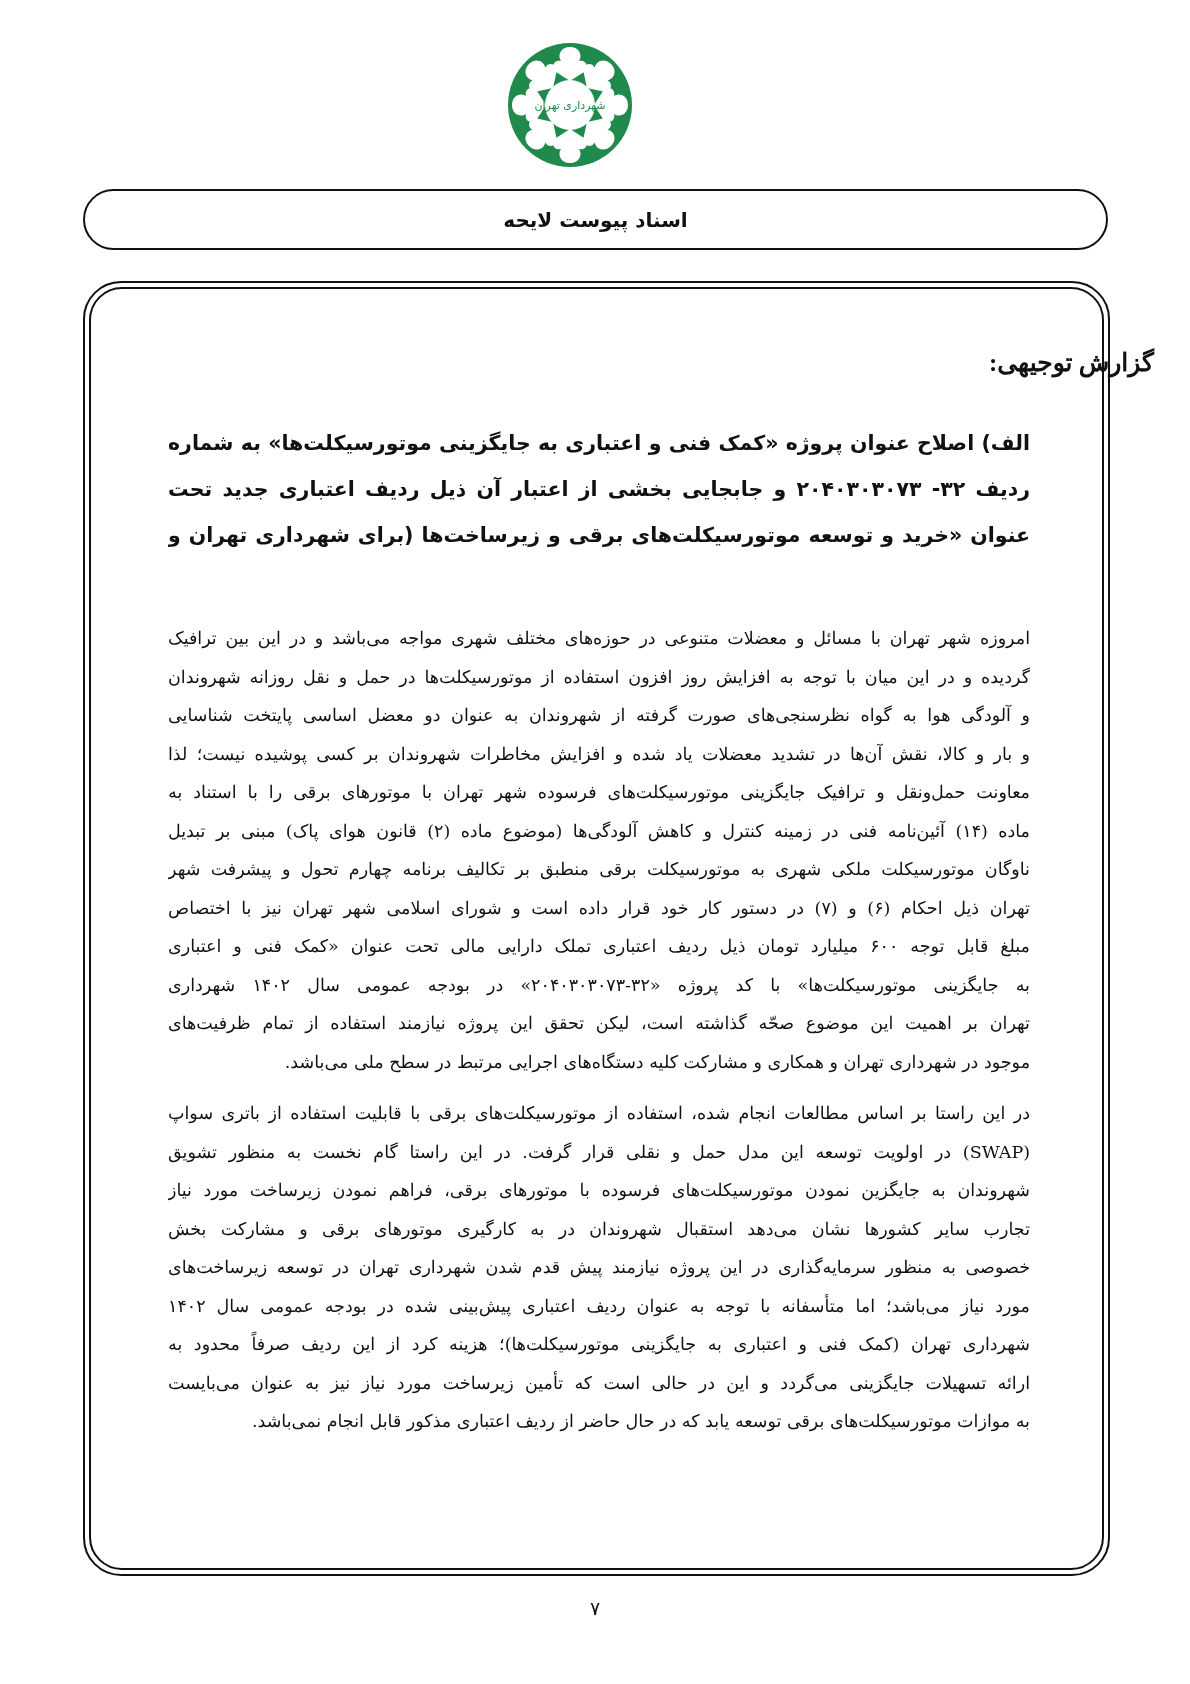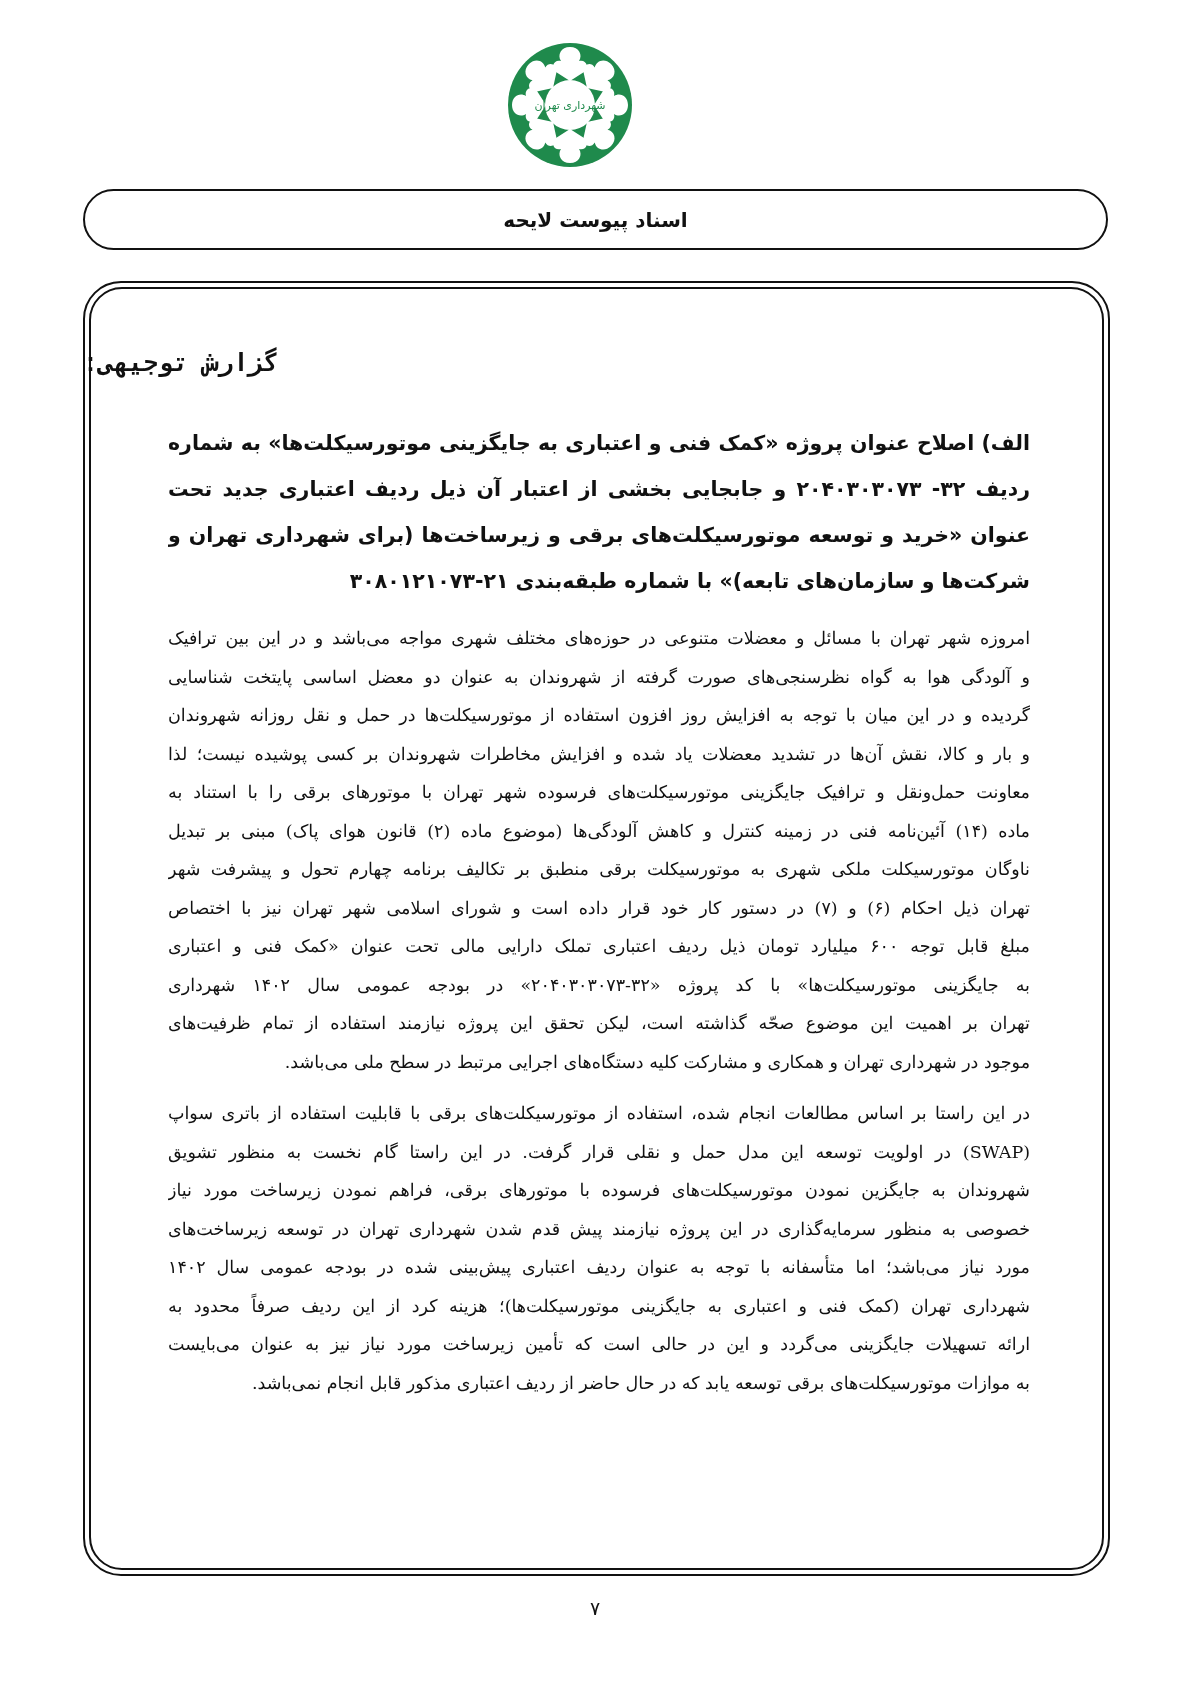--- a/index.html
+++ b/index.html
@@ -26,22 +26,22 @@
       position: absolute; left: 83px; top: 281px; width: 1027px; height: 1295px;
       border: 2px solid #111; border-radius: 38px; box-sizing: border-box;
     }
     .main-box::before {
       content: ""; position: absolute; left: 4px; top: 4px; right: 4px; bottom: 4px;
       border: 2px solid #111; border-radius: 33px;
     }
 
     .doc-title {
       position: absolute; left: 83px; width: 1027px; top: 348px;
-      text-align: left; direction: rtl;
-      font-family: Liberation Mono, monospace; font-weight: bold; font-size: 25px;
+      text-align: right; direction: rtl;
+      font-family: Liberation Serif, serif; font-weight: bold; font-size: 25px; padding-left: 44px;
     }
 
     .text-col {
       position: absolute; left: 168px; width: 862px; direction: rtl;
     }
     .line {
       display: block; white-space: nowrap; text-align: justify; text-align-last: justify;
       overflow: hidden;
     }
     .line.last { text-align-last: right; }
@@ -95,42 +95,42 @@
 </div>
 
 <div class="main-box"></div>
 
 <div class="doc-title">گزارش توجیهی:</div>
 
 <div class="text-col bold-block">
   <span class="line" style="white-space: nowrap;">الف) اصلاح  عنوان پروژه «کمک فنی و اعتباری به جایگزینی موتورسیکلت‌ها» به شماره</span>
   <span class="line" style="white-space: nowrap;">ردیف ۳۲- ۲۰۴۰۳۰۳۰۷۳ و جابجایی بخشی از اعتبار آن ذیل ردیف اعتباری جدید تحت</span>
   <span class="line" style="white-space: nowrap;">عنوان «خرید و توسعه موتورسیکلت‌های برقی و زیرساخت‌ها (برای شهرداری تهران و</span>
-  <span class="line last" style="white-space: nowrap;">شرکت‌ها و سازمان‌های تابعه)» با شماره طبقه‌بندی ۲۱-۳۰۸۰۱۲۱۰۷۳</span>
 </div>
 
 <div class="text-col para para1">
   <span class="line" style="white-space: nowrap;">امروزه شهر تهران با مسائل و معضلات متنوعی در حوزه‌های مختلف شهری مواجه می‌باشد و در این بین ترافیک</span>
+  <span class="line" style="white-space: nowrap;">گردیده و در این میان با توجه به افزایش روز افزون استفاده از موتورسیکلت‌ها در حمل و نقل روزانه شهروندان</span>
   <span class="line" style="white-space: nowrap;">و آلودگی هوا به گواه نظرسنجی‌های صورت گرفته از شهروندان به عنوان دو معضل اساسی پایتخت شناسایی</span>
-  <span class="line" style="white-space: nowrap;">گردیده و در این میان با توجه به افزایش روز افزون استفاده از موتورسیکلت‌ها در حمل و نقل روزانه شهروندان</span>
   <span class="line" style="white-space: nowrap;">و بار و کالا، نقش آن‌ها در تشدید معضلات یاد شده و افزایش مخاطرات شهروندان بر کسی پوشیده نیست؛ لذا</span>
   <span class="line" style="white-space: nowrap;">معاونت حمل‌ونقل و ترافیک جایگزینی موتورسیکلت‌های فرسوده شهر تهران با موتورهای برقی را با استناد به</span>
   <span class="line" style="white-space: nowrap;">ماده (۱۴) آئین‌نامه فنی در زمینه کنترل و کاهش آلودگی‌ها (موضوع ماده (۲) قانون هوای پاک) مبنی بر تبدیل</span>
   <span class="line" style="white-space: nowrap;">ناوگان موتورسیکلت ملکی شهری به موتورسیکلت برقی منطبق بر تکالیف برنامه چهارم تحول و پیشرفت شهر</span>
   <span class="line" style="white-space: nowrap;">تهران ذیل احکام (۶) و (۷) در دستور کار خود قرار داده است و شورای اسلامی شهر تهران نیز با اختصاص</span>
   <span class="line" style="white-space: nowrap;">مبلغ قابل توجه ۶۰۰ میلیارد تومان ذیل ردیف اعتباری تملک دارایی مالی تحت عنوان «کمک فنی و اعتباری</span>
   <span class="line" style="white-space: nowrap;">به جایگزینی موتورسیکلت‌ها» با کد پروژه «۳۲-۲۰۴۰۳۰۳۰۷۳» در بودجه عمومی سال ۱۴۰۲ شهرداری</span>
   <span class="line" style="white-space: nowrap;">تهران بر اهمیت این موضوع صحّه گذاشته است، لیکن تحقق این پروژه نیازمند استفاده از تمام ظرفیت‌های</span>
   <span class="line last" style="white-space: nowrap;">موجود در شهرداری تهران و همکاری و مشارکت کلیه دستگاه‌های اجرایی مرتبط در سطح ملی می‌باشد.</span>
 </div>
 
 <div class="text-col para para2">
   <span class="line" style="white-space: nowrap;">در این راستا بر اساس مطالعات انجام شده، استفاده از موتورسیکلت‌های برقی با قابلیت استفاده از باتری سواپ</span>
   <span class="line" style="white-space: nowrap;">(SWAP) در اولویت توسعه این مدل حمل و نقلی قرار گرفت. در این راستا گام نخست به منظور تشویق</span>
   <span class="line" style="white-space: nowrap;">شهروندان به جایگزین نمودن موتورسیکلت‌های فرسوده با موتورهای برقی، فراهم نمودن زیرساخت مورد نیاز</span>
+  <span class="line" style="white-space: nowrap;">تجارب سایر کشورها نشان می‌دهد استقبال شهروندان در به کارگیری موتورهای برقی و مشارکت بخش</span>
   <span class="line" style="white-space: nowrap;">خصوصی به منظور سرمایه‌گذاری در این پروژه نیازمند پیش قدم شدن شهرداری تهران در توسعه زیرساخت‌های</span>
   <span class="line" style="white-space: nowrap;">مورد نیاز می‌باشد؛ اما متأسفانه با توجه به عنوان ردیف اعتباری پیش‌بینی شده در بودجه عمومی سال ۱۴۰۲</span>
   <span class="line" style="white-space: nowrap;">شهرداری تهران (کمک فنی و اعتباری به جایگزینی موتورسیکلت‌ها)؛ هزینه کرد از این ردیف صرفاً محدود به</span>
   <span class="line" style="white-space: nowrap;">ارائه تسهیلات جایگزینی می‌گردد و این در حالی است که تأمین زیرساخت مورد نیاز نیز به عنوان می‌بایست</span>
   <span class="line last" style="white-space: nowrap;">به موازات موتورسیکلت‌های برقی توسعه یابد که در حال حاضر از ردیف اعتباری مذکور قابل انجام نمی‌باشد.</span>
 </div>
 
 <div class="page-number">۷</div>
 
 </body></html>

